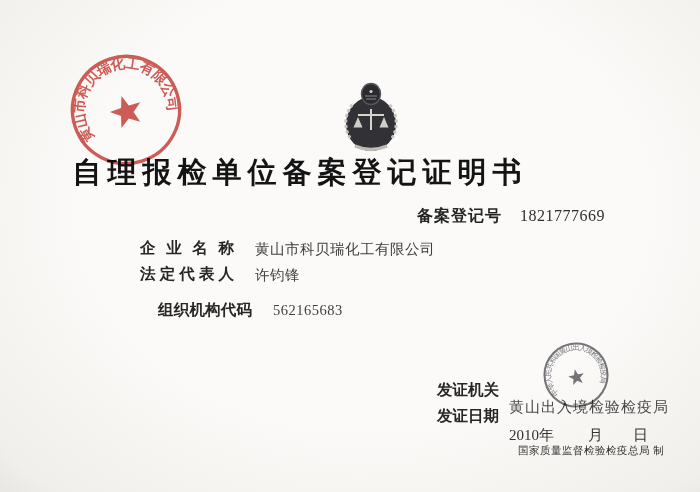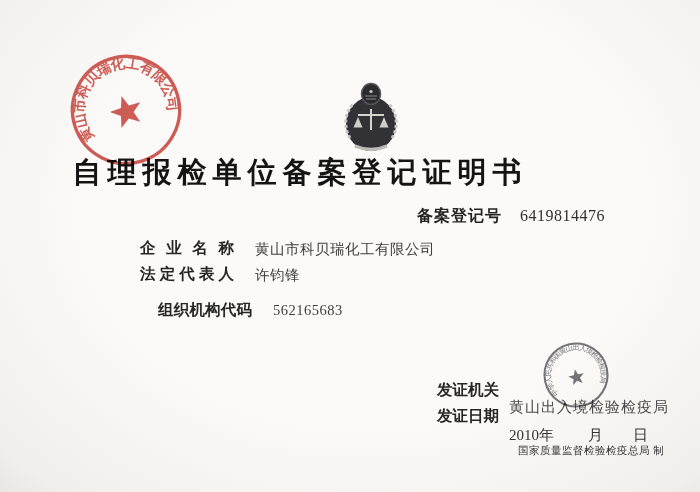--- a/index.html
+++ b/index.html
@@ -87,21 +87,21 @@
     <path d="M13,64 Q29,71 45,64" stroke="#bdbbb6" stroke-width="3.5" fill="none"></path>
     <path d="M29,27 v21" stroke="#d6d4cf" stroke-width="2" fill="none"></path>
     <path d="M16,33 h26" stroke="#d6d4cf" stroke-width="2" fill="none"></path>
     <path d="M16,35 l-4.5,10.5 h9 z" fill="#d0cec9"></path>
     <path d="M42,35 l-4.5,10.5 h9 z" fill="#d0cec9"></path>
   </svg>
 
   <div class="title">自理报检单位备案登记证明书</div>
 
   <div class="reg-line">
-    <span class="reg-label">备案登记号</span><span class="reg-number">6419814476</span>
+    <span class="reg-label">备案登记号</span><span class="reg-number">1821777669</span>
   </div>
 
   <div class="field-row row-1">
     <span class="field-label">企业名称</span>
     <span class="field-value">黄山市科贝瑞化工有限公司</span>
   </div>
   <div class="field-row row-2">
     <span class="field-label">法定代表人</span>
     <span class="field-value">许钧锋</span>
   </div>

